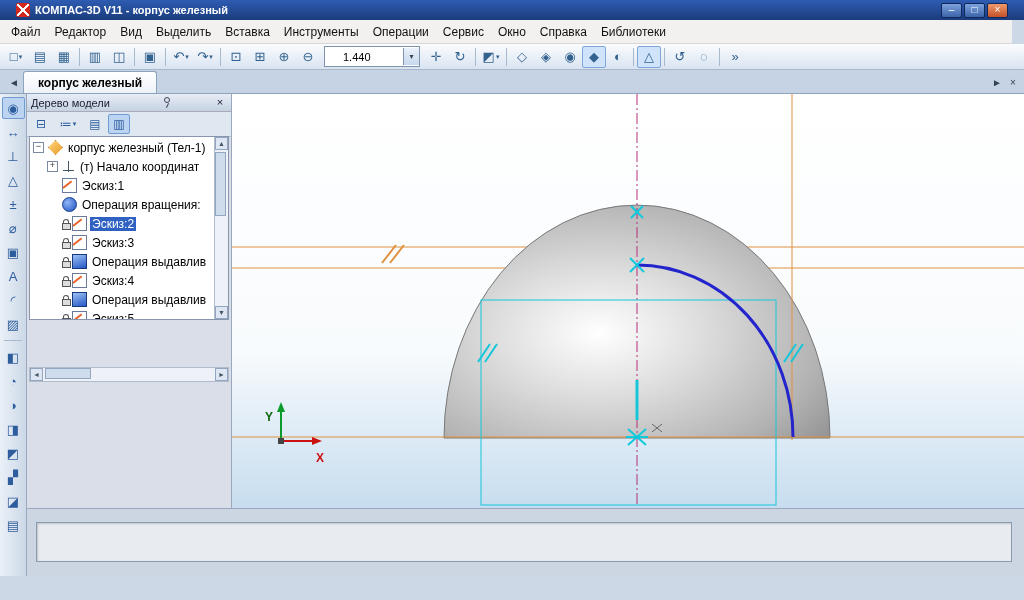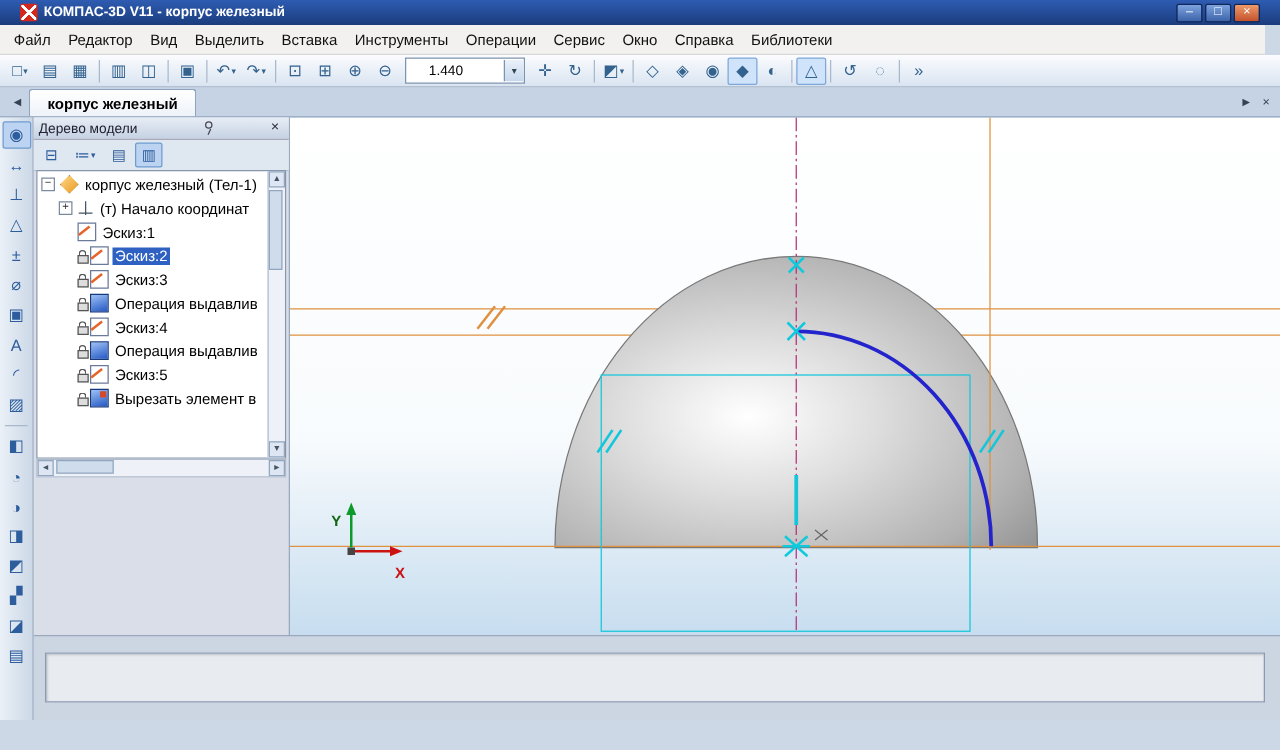--- a/index.html
+++ b/index.html
@@ -82,21 +82,21 @@
   .tree-toolbar{height:24px;background:#dfe7f1;border-bottom:1px solid #b4c0d2;
     display:flex;align-items:center;gap:2px;padding:0 3px;}
   .tt-btn{width:22px;height:20px;display:flex;align-items:center;justify-content:center;
     background:transparent;border:1px solid transparent;border-radius:2px;color:#2d5d9d;font-size:12px;
     padding:0;font-family:inherit;}
   .tt-btn.active{background:#bcd4f2;border-color:#6f9bd0;}
   .tt-btn .caret{display:none;font-size:7px;margin-left:1px;}
   .tt-btn.has-caret{width:28px;}
   .tt-btn.has-caret .caret{display:inline;}
 
-  .tree-body{position:absolute;top:42px;left:2px;right:2px;height:231px;background:#fff;
+  .tree-body{position:absolute;top:42px;left:2px;right:2px;height:184px;background:#fff;
     border:1px solid #8796ad;display:flex;box-sizing:border-box;}
   .tree-list{flex:1;overflow:hidden;padding-top:1px;}
   .tree-row{display:flex;align-items:center;height:19px;padding-left:3px;font-size:12px;color:#000;white-space:nowrap;}
   .tree-row[data-level="1"]{padding-left:17px;}
   .expander{width:9px;height:9px;border:1px solid #7a8aa0;background:#fff;flex:none;margin-right:4px;
     font-size:9px;line-height:7px;text-align:center;color:#333;visibility:hidden;box-sizing:content-box;}
   .tree-row[data-expand] .expander{visibility:visible;}
   .tree-row[data-expand="plus"] .expander::before{content:"+";}
   .tree-row[data-expand="minus"] .expander::before{content:"−";}
   .lock-icon{display:none;width:9px;height:12px;position:relative;flex:none;margin-right:1px;}
@@ -483,20 +483,26 @@
             <span class="tree-label">(т) Начало координат</span>
           </div>
 
           <div class="tree-row" data-icon="sketch" data-level="1">
             <span class="expander"></span>
 
             <span class="node-icon"></span>
             <span class="tree-label">Эскиз:1</span>
           </div>
 
+          <div class="tree-row" data-icon="revolve" data-level="1">
+            <span class="expander"></span>
+
+            <span class="node-icon"></span>
+            <span class="tree-label">Операция вращения:</span>
+          </div>
 
           <div class="tree-row selected locked" data-icon="sketch" data-level="1">
             <span class="expander"></span>
             <span class="lock-icon"></span>
             <span class="node-icon"></span>
             <span class="tree-label">Эскиз:2</span>
           </div>
 
           <div class="tree-row locked" data-icon="sketch" data-level="1">
             <span class="expander"></span>

